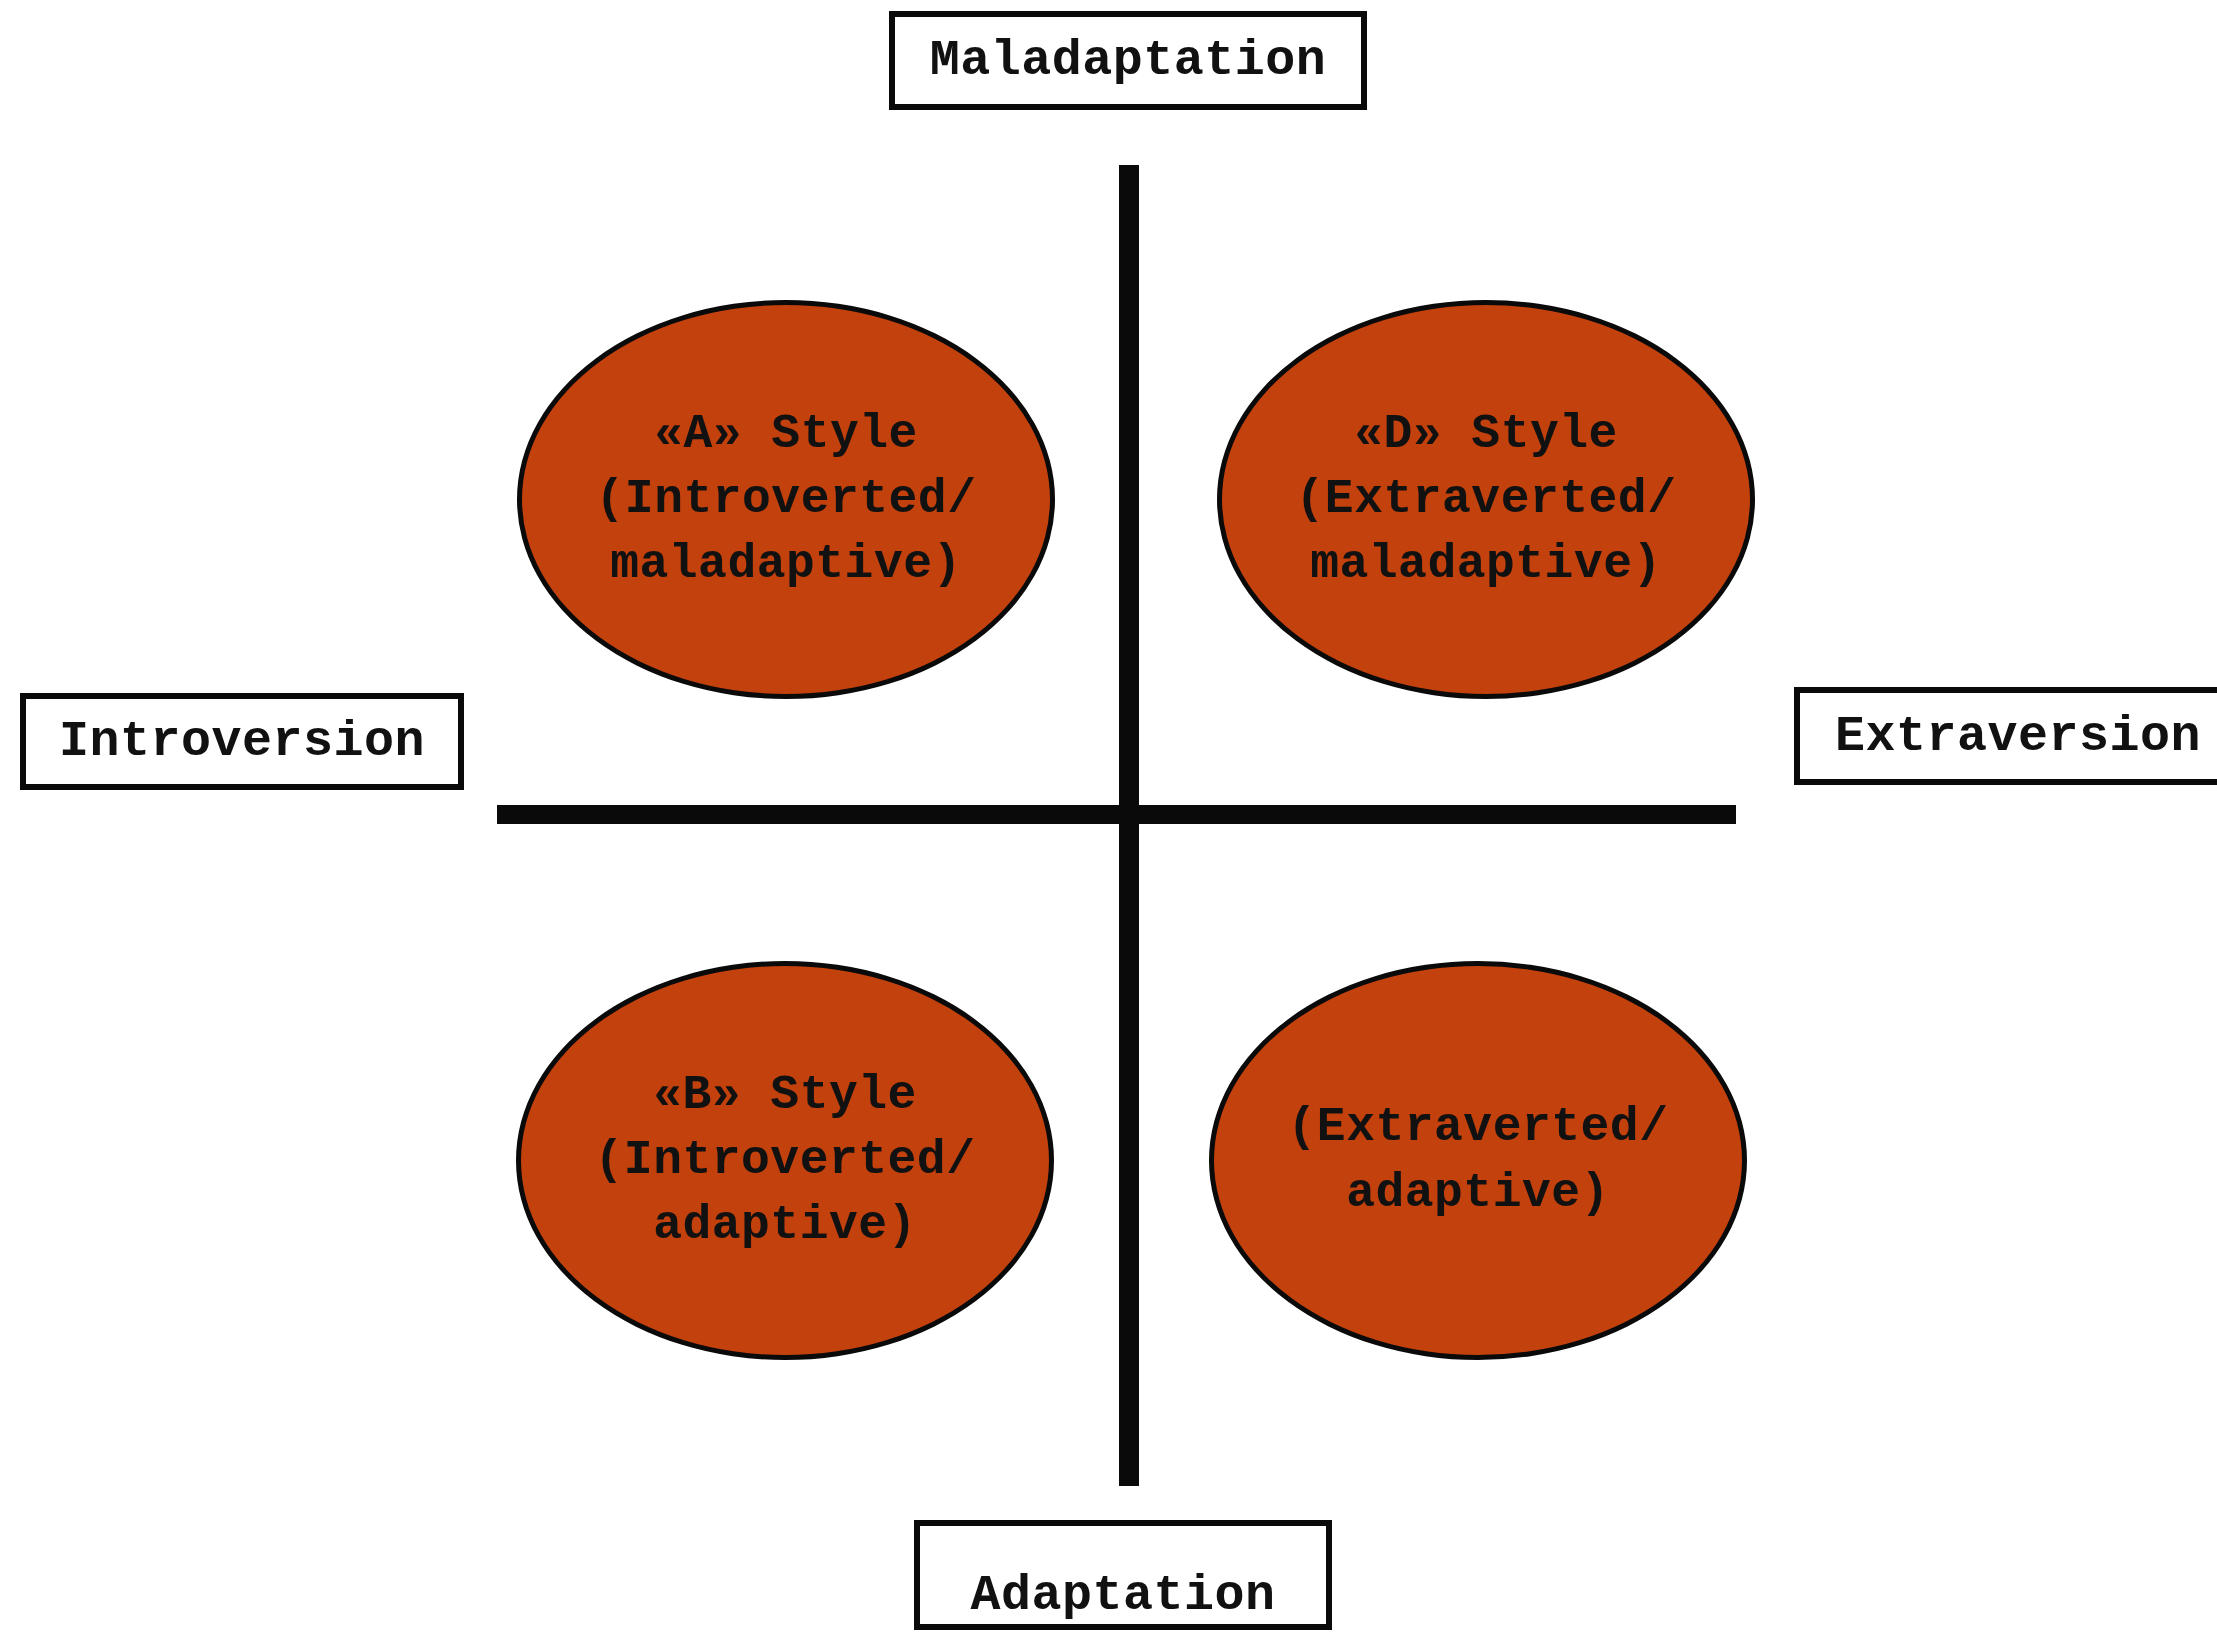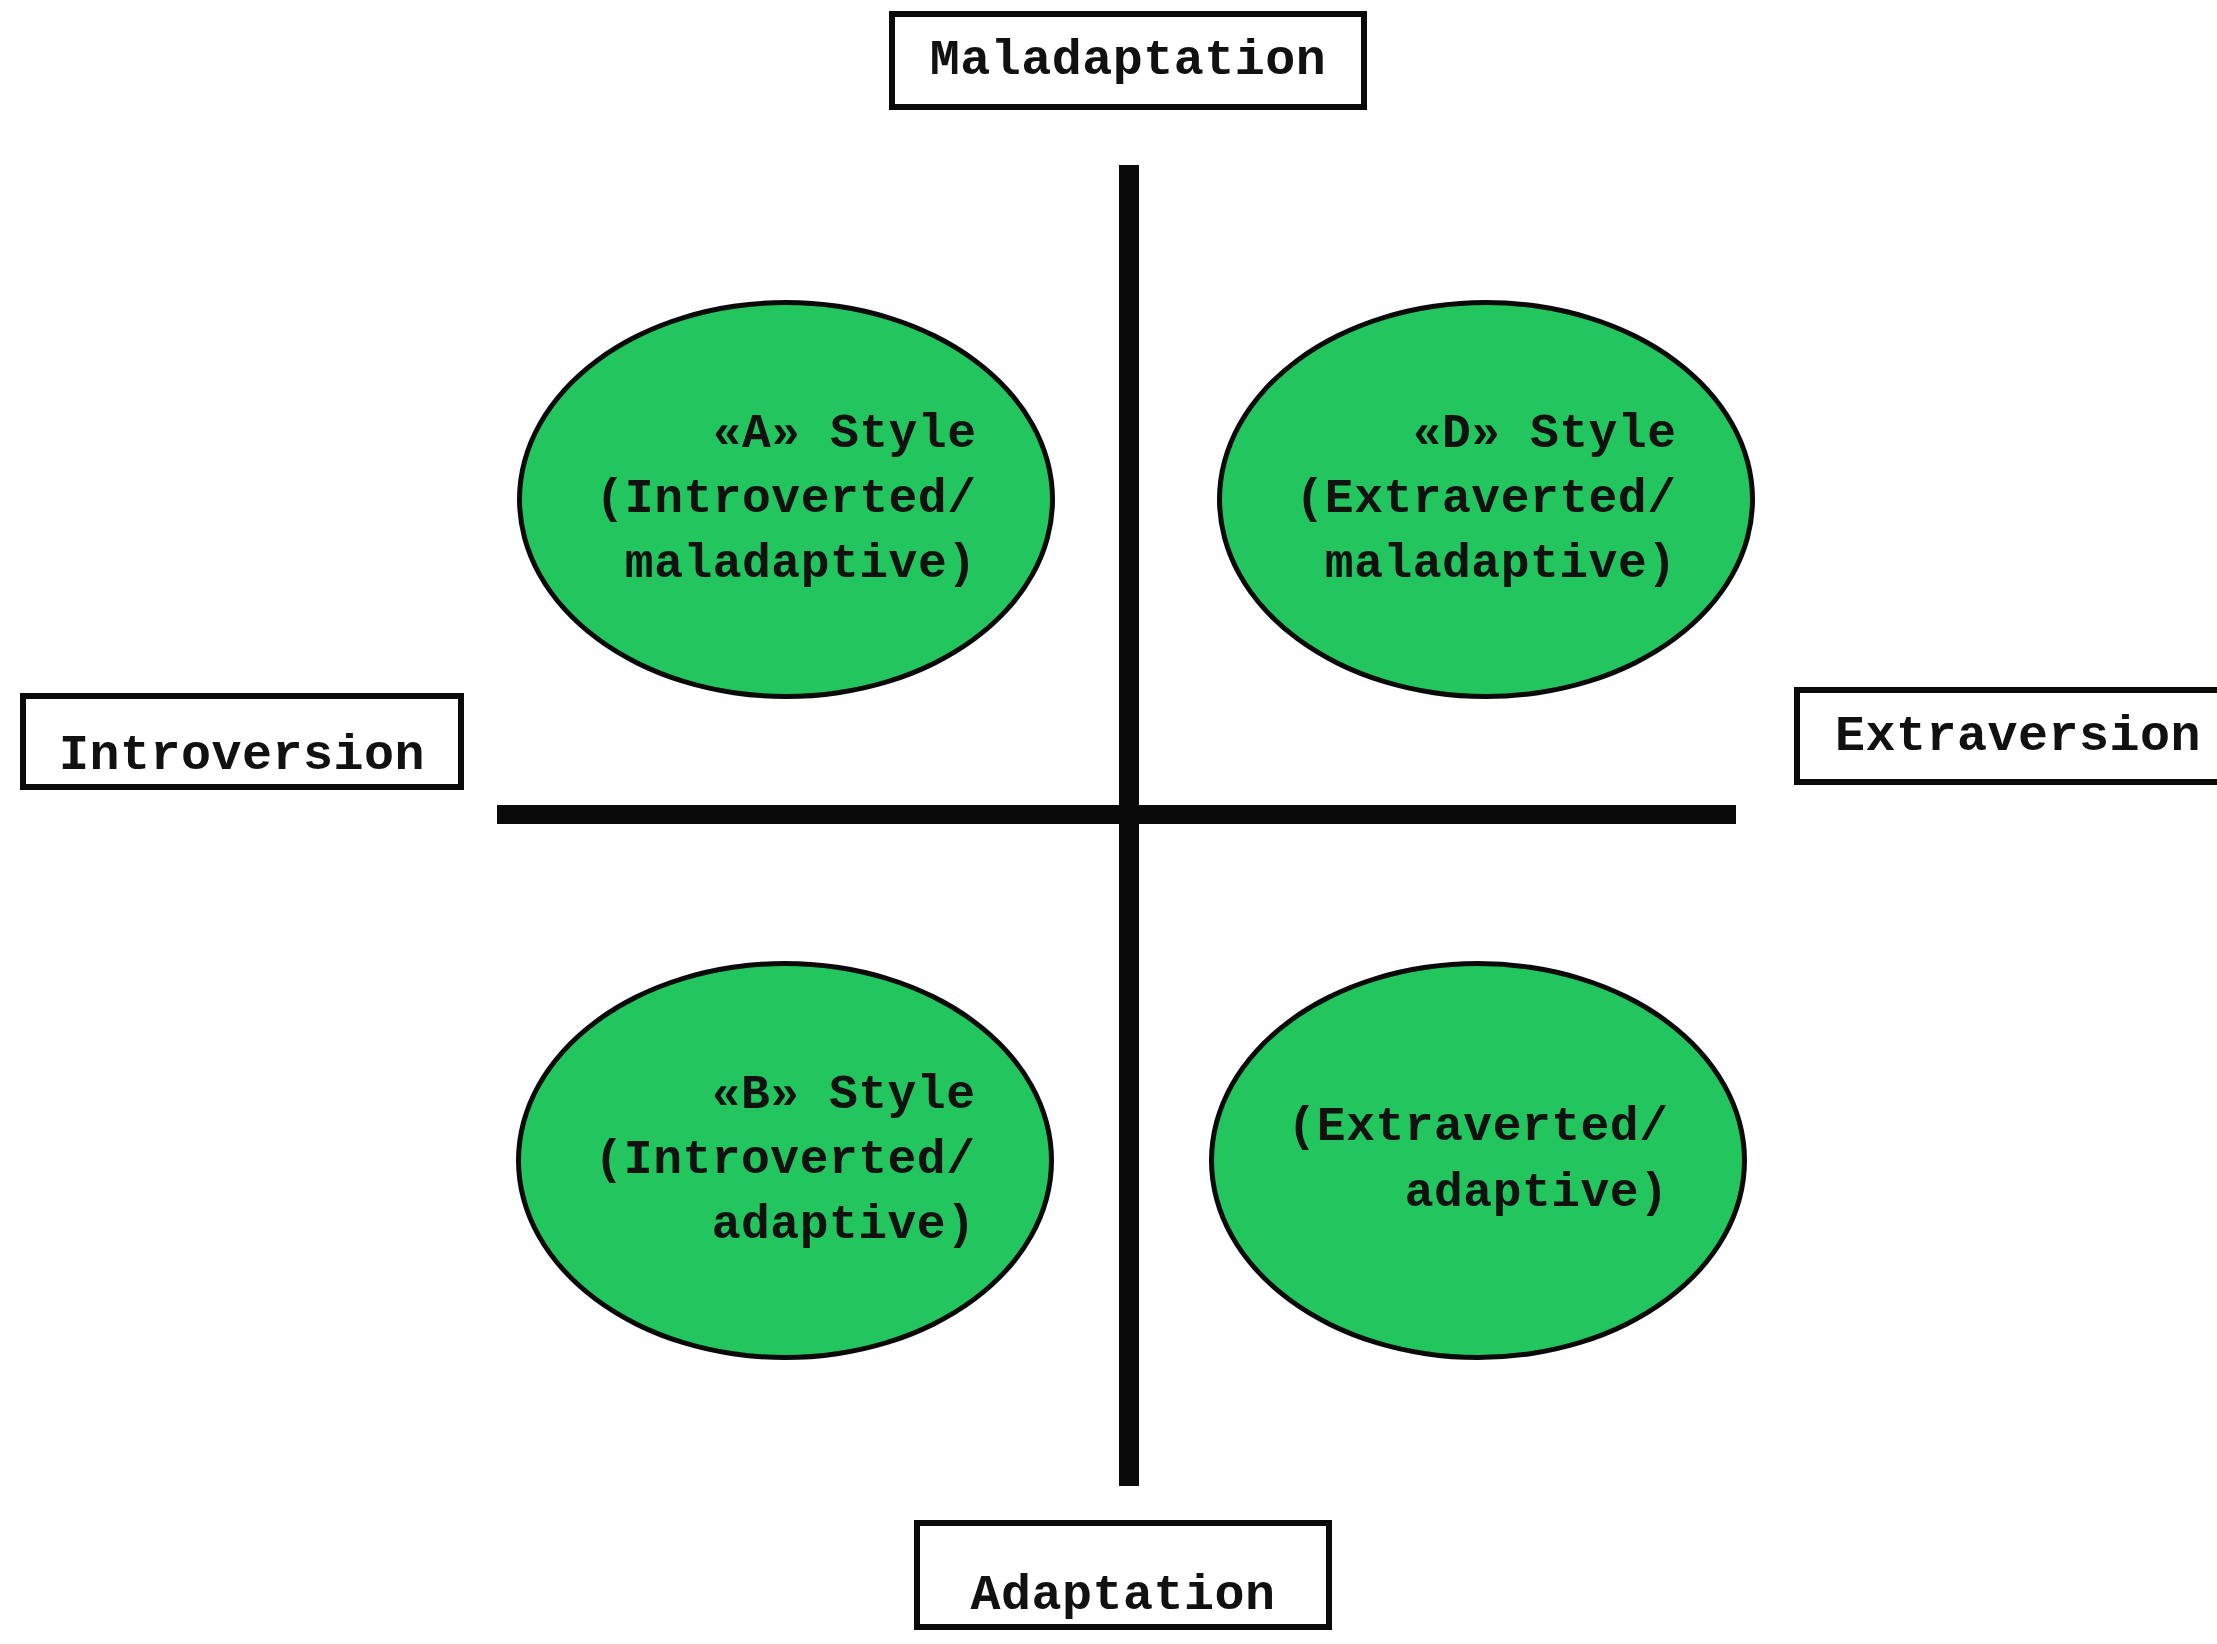--- a/index.html
+++ b/index.html
@@ -42,34 +42,34 @@
     align-items: center;
     justify-content: center;
     font-weight: bold;
     font-size: 50px;
     letter-spacing: 0.5px;
     box-sizing: border-box;
     white-space: nowrap;
   }
   .label-box.top    { left: 889px;  top: 11px;   width: 478px; height: 99px; }
   .label-box.bottom { left: 914px;  top: 1520px; width: 418px; height: 110px; align-items: flex-end; }
-  .label-box.left   { left: 20px;   top: 693px;  width: 444px; height: 97px; align-items: flex-end; }
+  .label-box.left   { left: 20px;   top: 693px;  width: 444px; height: 97px; }
   .label-box.right  { left: 1762px; top: 687px;  width: 448px; height: 98px; margin-left: 32px; }
   
   .ellipse {
     position: absolute;
     width: 538px;
     height: 399px;
     border: 5.5px solid #0a0a0a;
     border-radius: 50%;
-    background: #22c55e;
+    background: #c2410c;
     display: flex;
     align-items: center;
     justify-content: center;
-    text-align: right;
+    text-align: center;
     box-sizing: border-box;
   }
   .ellipse.tl { left: 517px;  top: 300px; }
   .ellipse.tr { left: 1217px; top: 300px; }
   .ellipse.bl { left: 516px;  top: 961px; }
   .ellipse.br { left: 1209px; top: 961px; }
   .ellipse .txt {
     font-weight: bold;
     font-size: 48px;
     line-height: 1.36;

